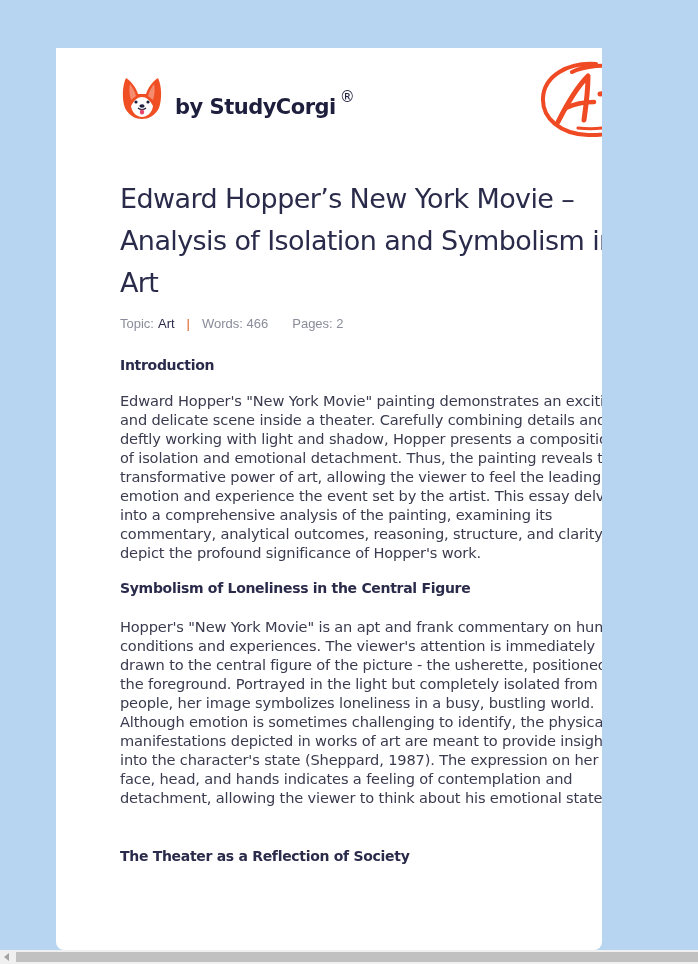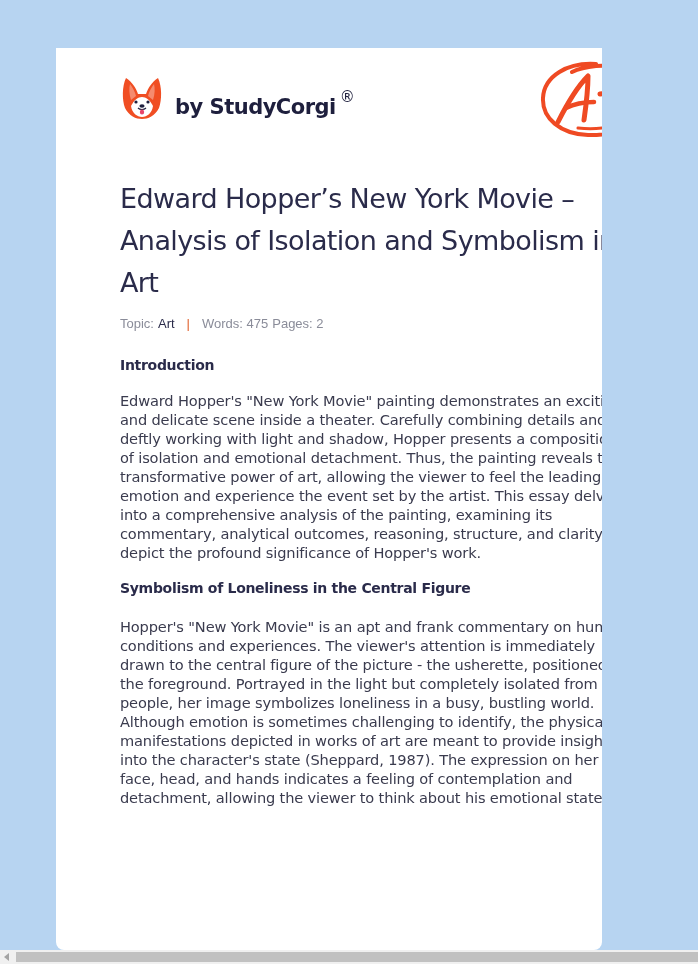--- a/index.html
+++ b/index.html
@@ -75,21 +75,21 @@
     .meta {
       margin-top: 12px;
       font-family: "Liberation Sans", sans-serif;
       font-size: 13px;
       color: #8a8c99;
       display: flex;
       align-items: center;
     }
     .meta .topic-value { color: #2a2b4a; margin-left: 4px; }
     .meta .sep { color: #e0602a; margin: 0 12px; }
-    .meta .pages { margin-left: 4px; }
+    .meta .pages { margin-left: 24px; }
     .section-heading {
       margin: 0;
       font-family: "DejaVu Sans", sans-serif;
       font-weight: bold;
       font-size: 14px;
       color: #2a2b4a;
       letter-spacing: -0.3px;
       line-height: 22px;
     }
     .section-body {
@@ -163,30 +163,31 @@
     <path d="M40 70 C56 72 74 70 90 62" stroke="#ef4a23" stroke-width="3" fill="none" stroke-linecap="round"></path>
   </svg>
 
   <div class="content">
     <h1 class="title">Edward Hopper’s New York Movie – Analysis of Isolation and Symbolism in Art</h1>
 
     <div class="meta">
       <span>Topic:</span>
       <span class="topic-value">Art</span>
       <span class="sep">|</span>
-      <span>Words: 475</span>
+      <span>Words: 466</span>
       <span class="pages">Pages: 2</span>
     </div>
 
     <h2 class="section-heading h-intro">Introduction</h2>
     <p class="section-body p-intro">Edward Hopper's "New York Movie" painting demonstrates an exciting and delicate scene inside a theater. Carefully combining details and deftly working with light and shadow, Hopper presents a composition of isolation and emotional detachment. Thus, the painting reveals the transformative power of art, allowing the viewer to feel the leading emotion and experience the event set by the artist. This essay delves into a comprehensive analysis of the painting, examining its commentary, analytical outcomes, reasoning, structure, and clarity to depict the profound significance of Hopper's work.</p>
 
     <h2 class="section-heading h-symb">Symbolism of Loneliness in the Central Figure</h2>
     <p class="section-body p-symb">Hopper's "New York Movie" is an apt and frank commentary on human conditions and experiences. The viewer's attention is immediately drawn to the central figure of the picture - the usherette, positioned in the foreground. Portrayed in the light but completely isolated from people, her image symbolizes loneliness in a busy, bustling world. Although emotion is sometimes challenging to identify, the physical manifestations depicted in works of art are meant to provide insight into the character's state (Sheppard, 1987). The expression on her face, head, and hands indicates a feeling of contemplation and detachment, allowing the viewer to think about his emotional state.</p>
 
+    <h2 class="section-heading h-theater">The Theater as a Reflection of Society</h2>
   </div>
 </div>
 
 <div class="hscroll">
   <div class="hscroll-left">
     <svg width="6" height="8" viewBox="0 0 6 8">
       <path d="M5 0 L0 4 L5 8 Z" fill="#a3a3a3"></path>
     </svg>
   </div>
   <div class="hscroll-thumb"></div>

